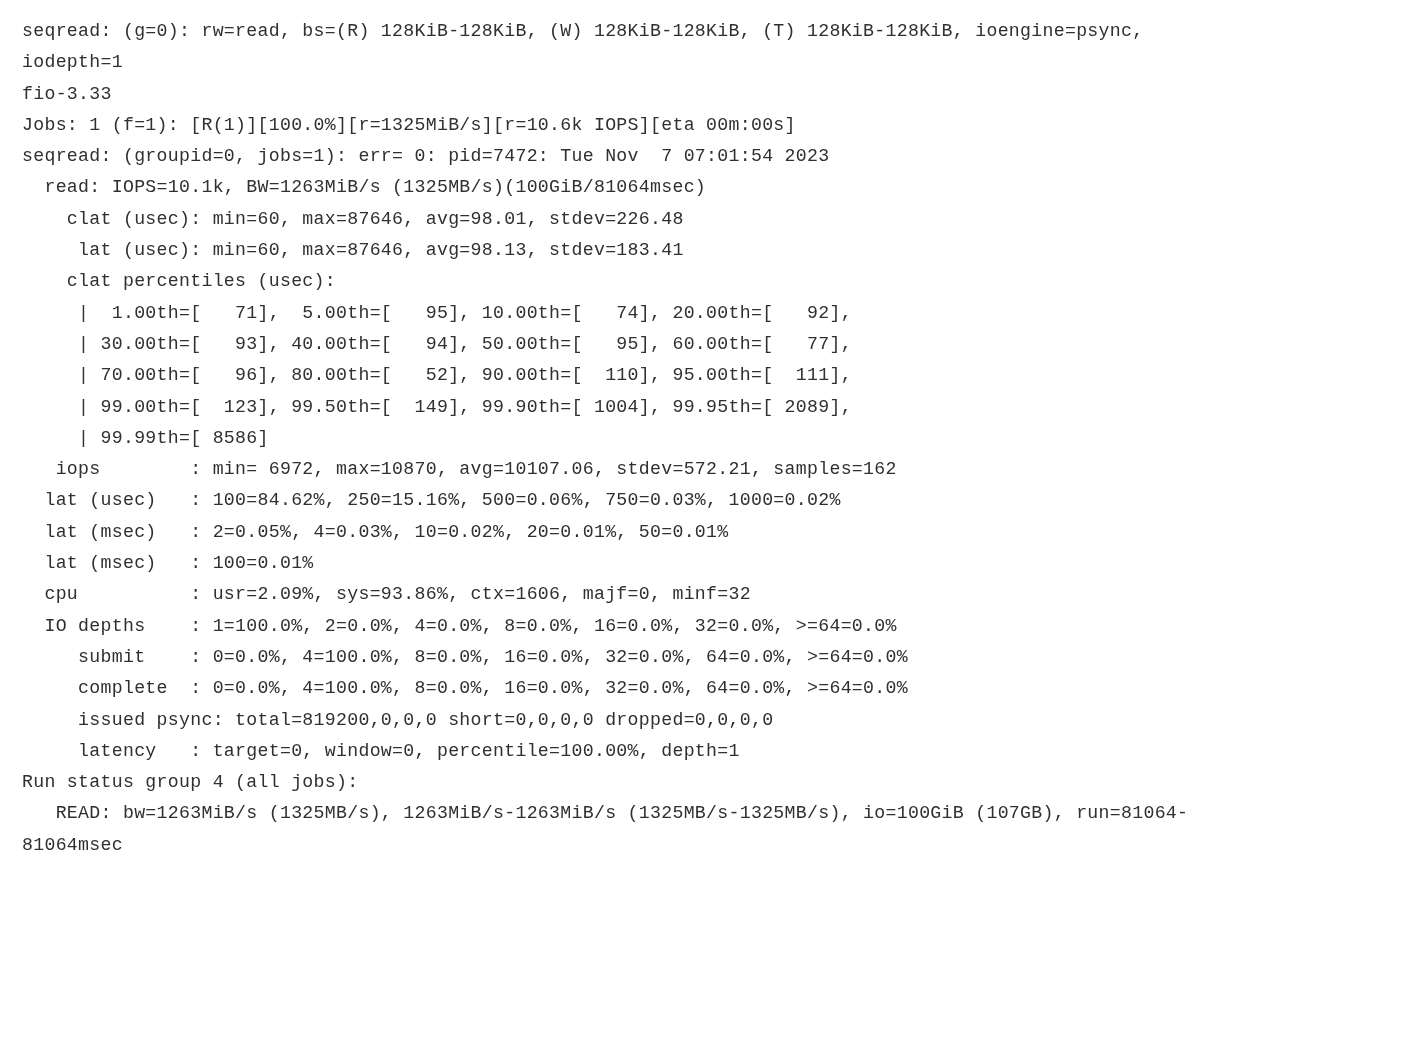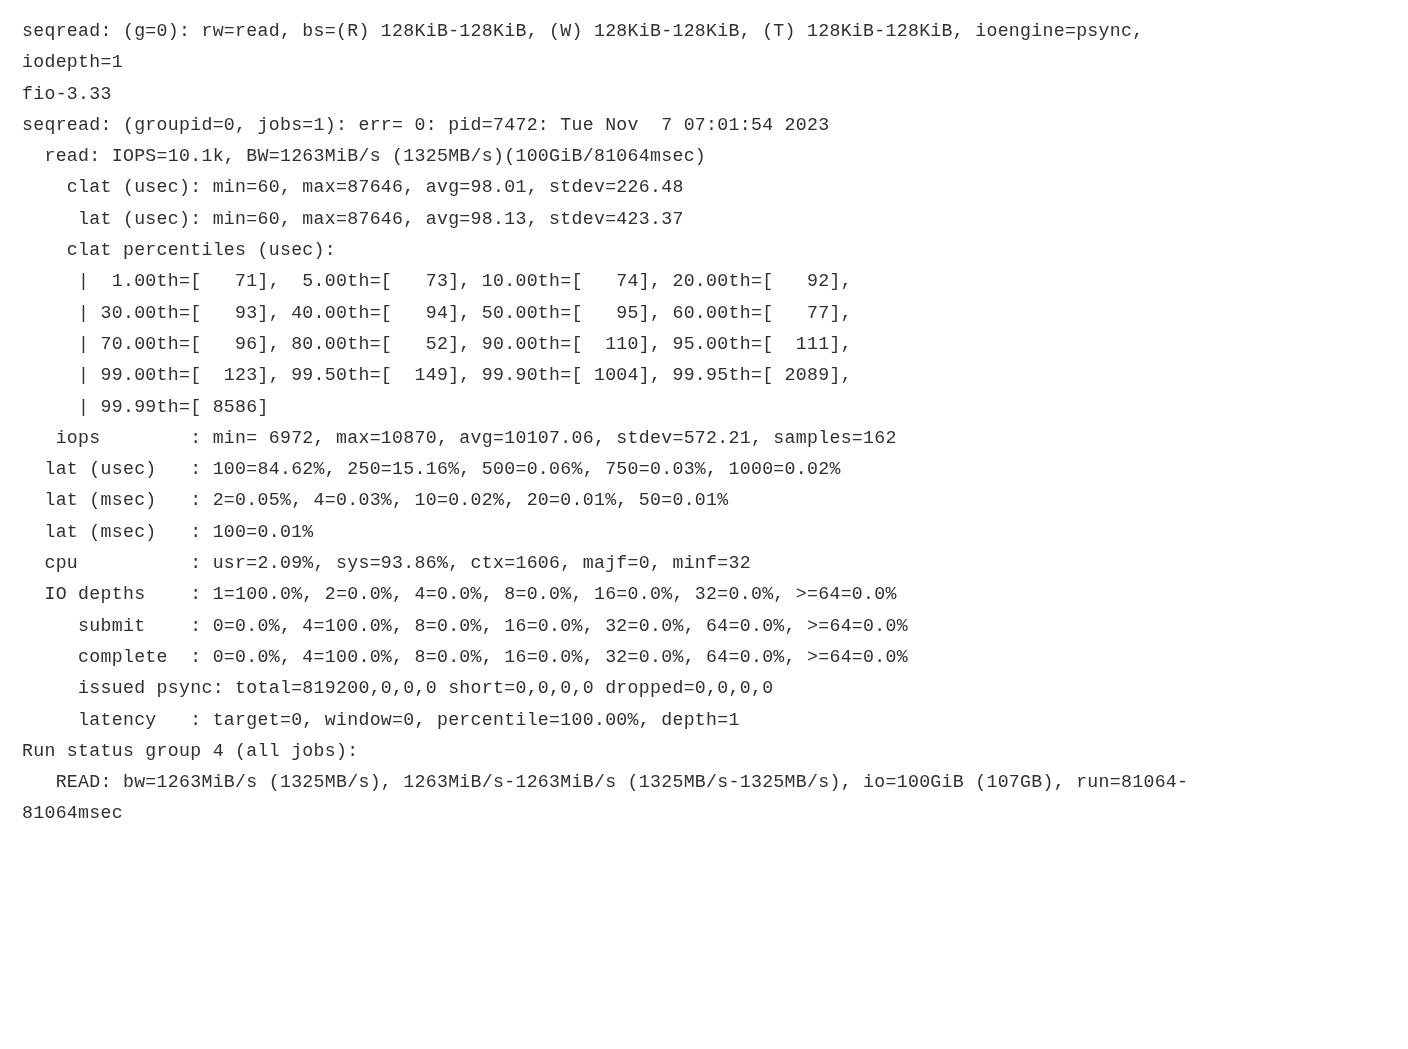--- a/index.html
+++ b/index.html
@@ -14,26 +14,27 @@
     }
     .line { white-space: pre; }
   </style>
 </head>
 <body>
 
 <div>
   <div class="line">seqread: (g=0): rw=read, bs=(R) 128KiB-128KiB, (W) 128KiB-128KiB, (T) 128KiB-128KiB, ioengine=psync,</div>
   <div class="line">iodepth=1</div>
   <div class="line">fio-3.33</div>
+  <div class="line">Jobs: 1 (f=1): [R(1)][100.0%][r=1325MiB/s][r=10.6k IOPS][eta 00m:00s]</div>
   <div class="line">seqread: (groupid=0, jobs=1): err= 0: pid=7472: Tue Nov  7 07:01:54 2023</div>
   <div class="line">  read: IOPS=10.1k, BW=1263MiB/s (1325MB/s)(100GiB/81064msec)</div>
   <div class="line">    clat (usec): min=60, max=87646, avg=98.01, stdev=226.48</div>
-  <div class="line">     lat (usec): min=60, max=87646, avg=98.13, stdev=423.37</div>
+  <div class="line">     lat (usec): min=60, max=87646, avg=98.13, stdev=183.41</div>
   <div class="line">    clat percentiles (usec):</div>
-  <div class="line">     |  1.00th=[   71],  5.00th=[   73], 10.00th=[   74], 20.00th=[   92],</div>
+  <div class="line">     |  1.00th=[   71],  5.00th=[   95], 10.00th=[   74], 20.00th=[   92],</div>
   <div class="line">     | 30.00th=[   93], 40.00th=[   94], 50.00th=[   95], 60.00th=[   77],</div>
   <div class="line">     | 70.00th=[   96], 80.00th=[   52], 90.00th=[  110], 95.00th=[  111],</div>
   <div class="line">     | 99.00th=[  123], 99.50th=[  149], 99.90th=[ 1004], 99.95th=[ 2089],</div>
   <div class="line">     | 99.99th=[ 8586]</div>
   <div class="line">   iops        : min= 6972, max=10870, avg=10107.06, stdev=572.21, samples=162</div>
   <div class="line">  lat (usec)   : 100=84.62%, 250=15.16%, 500=0.06%, 750=0.03%, 1000=0.02%</div>
   <div class="line">  lat (msec)   : 2=0.05%, 4=0.03%, 10=0.02%, 20=0.01%, 50=0.01%</div>
   <div class="line">  lat (msec)   : 100=0.01%</div>
   <div class="line">  cpu          : usr=2.09%, sys=93.86%, ctx=1606, majf=0, minf=32</div>
   <div class="line">  IO depths    : 1=100.0%, 2=0.0%, 4=0.0%, 8=0.0%, 16=0.0%, 32=0.0%, &gt;=64=0.0%</div>

